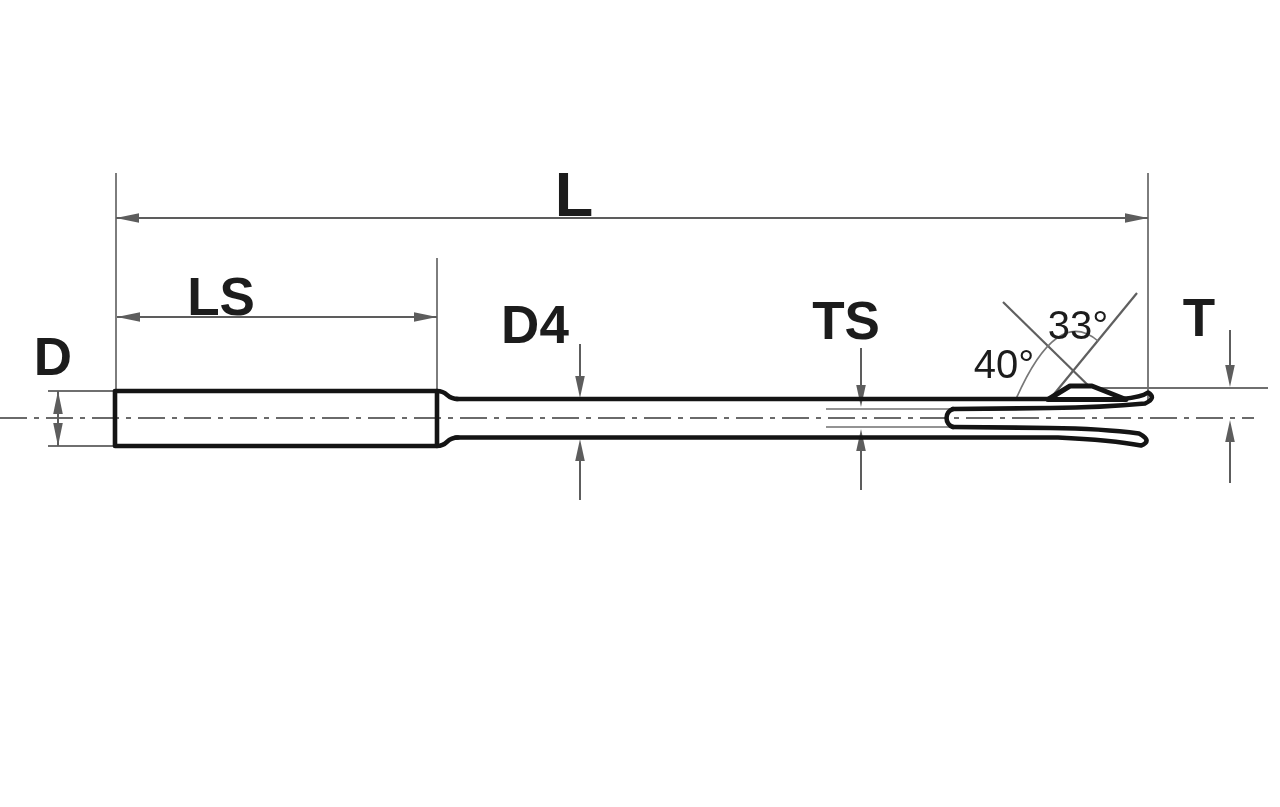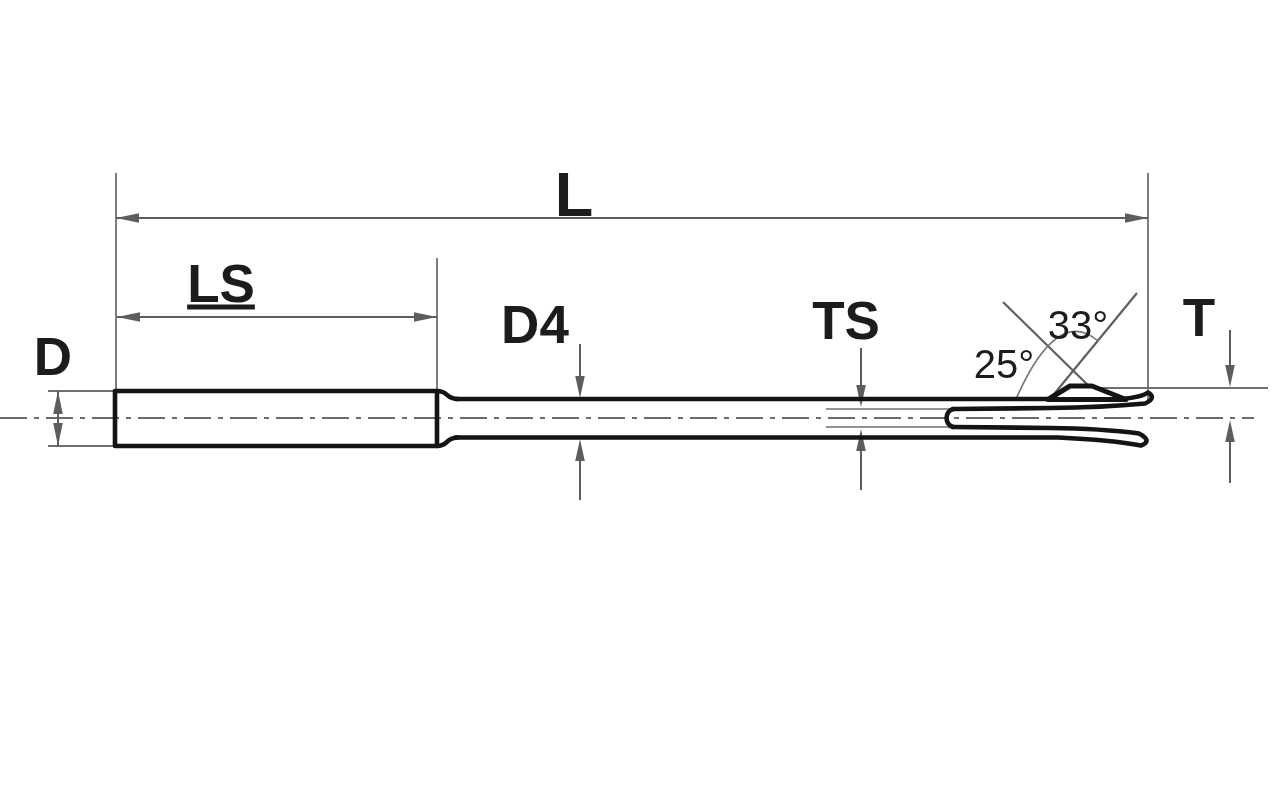--- a/index.html
+++ b/index.html
@@ -84,26 +84,26 @@
       <path d="M456,437.5 H1058 Q1112,440 1141,445.5 Q1153,441 1139,433.5 Q1102,428.5 1050,428 L953,427"></path>
 
       <path d="M953,409 A9.5,9.5 0 0 0 953,427"></path>
     </g>
 
     <path d="M1048,399.5 L1070,386 H1092 L1126,399.5 Z" fill="#ffffff" stroke="#141414" stroke-width="5" stroke-linejoin="round"></path>
   </svg>
 
   <div class="label lbl-xl" style="left:574px;top:194px;">L</div>
 
-  <div class="label lbl-lg" style="left:221px;top:283px;text-decoration:underline;">LS</div>
+  <div class="label lbl-lg" style="left:221px;top:296px;">LS</div>
 
   <div class="label lbl-lg" style="left:53px;top:356px;">D</div>
 
   <div class="label lbl-lg" style="left:535px;top:324px;">D4</div>
 
   <div class="label lbl-lg" style="left:822px;top:320px;margin-left:24px;">TS</div>
 
   <div class="label lbl-lg" style="left:1199px;top:317px;">T</div>
 
   <div class="label lbl-angle" style="left:1078px;top:325px;">33°</div>
 
-  <div class="label lbl-angle" style="left:1004px;top:364px;">25°</div>
+  <div class="label lbl-angle" style="left:1004px;top:364px;">40°</div>
 </div>
 
 </body></html>

